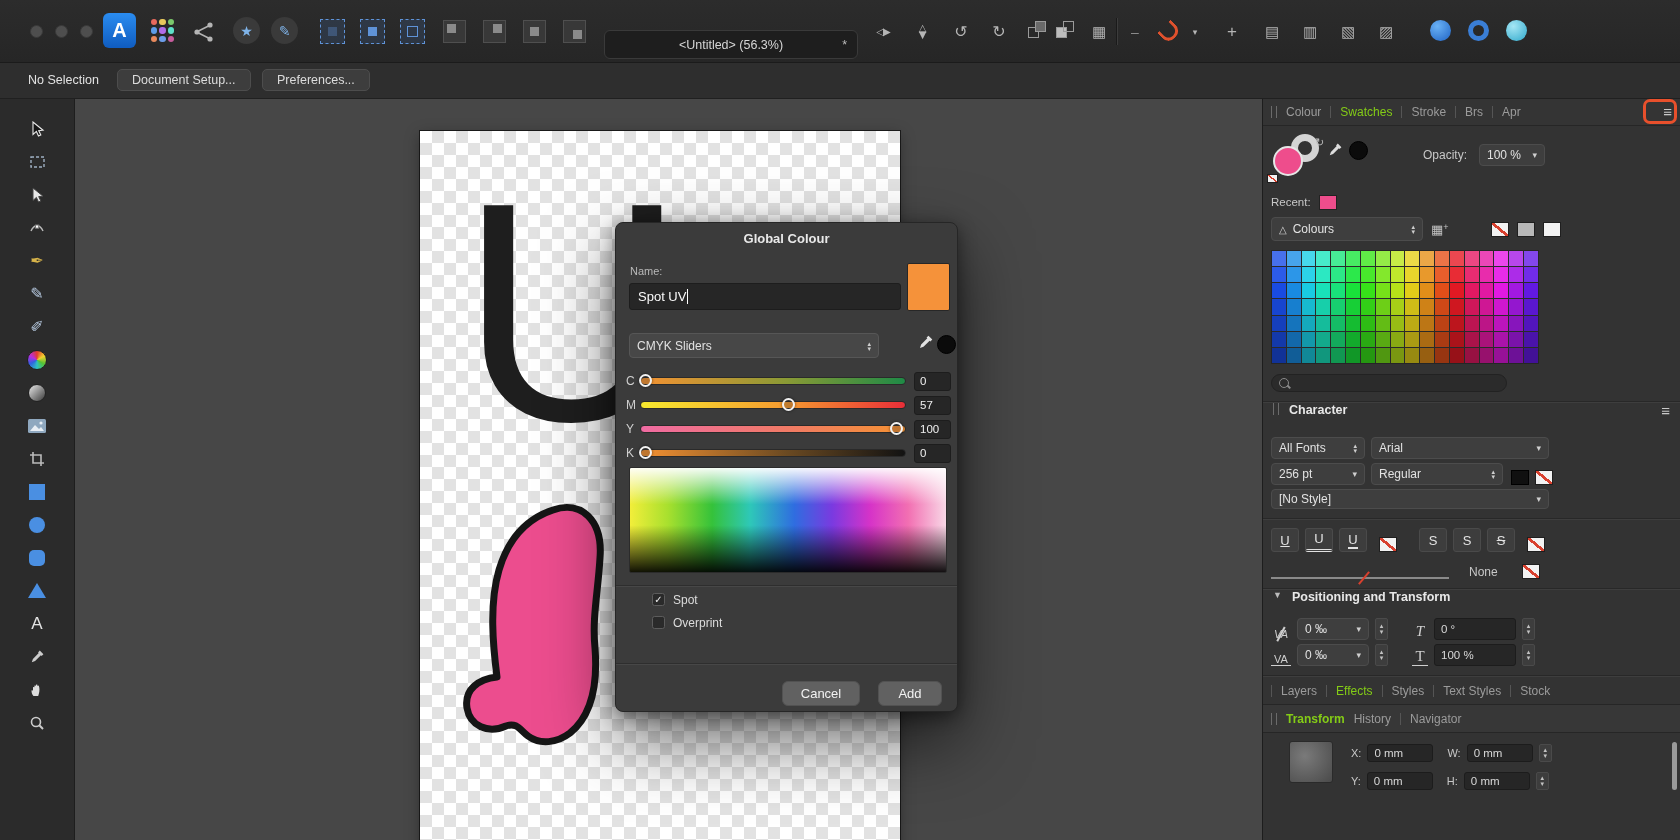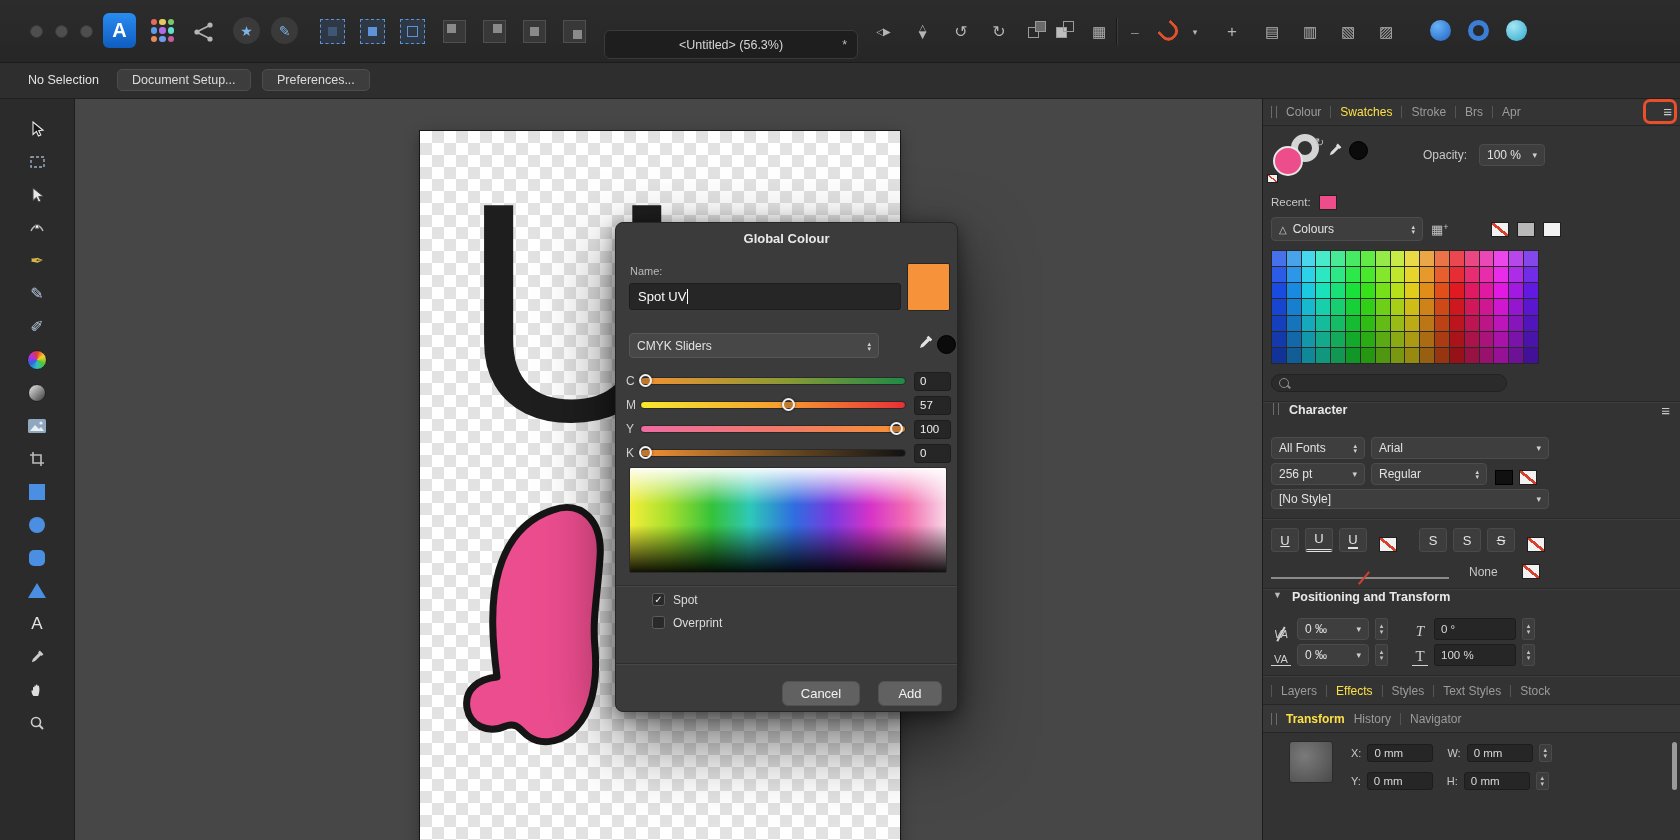--- a/index.html
+++ b/index.html
@@ -69,21 +69,21 @@
   .spectrum{position:absolute;left:13px;top:244px;width:318px;height:106px;border-radius:2px;border:1px solid #2b2b2b;box-sizing:border-box;
     background:linear-gradient(to bottom,rgba(255,255,255,.95) 0%,rgba(255,255,255,0) 35%,rgba(0,0,0,0) 55%,rgba(0,0,0,.92) 100%),
                linear-gradient(to right,#f2ee3a 0%,#a8e02e 12%,#35c23a 26%,#2ec8b8 38%,#2f6de0 52%,#7a3ae0 64%,#d633c8 76%,#f26fb2 88%,#f8d7e6 100%);}
   .cbx{position:absolute;width:13px;height:13px;background:#2a2a2a;border:1px solid #5c5c5c;border-radius:2.5px;box-sizing:border-box;display:flex;align-items:center;justify-content:center;color:#eee;font-size:10px;line-height:1;}
   .dlg-div{position:absolute;left:0;width:100%;height:1px;background:#2e2e2e;border-bottom:1px solid #474747;}
   .btn{position:absolute;height:25px;background:#616161;border:1px solid #525252;border-radius:6px;color:#f2f2f2;font-size:13px;display:flex;align-items:center;justify-content:center;box-sizing:border-box;}
   
   .panel{position:absolute;left:1262px;top:98px;width:418px;height:742px;background:#333;border-left:1px solid #1d1d1d;z-index:20;box-sizing:border-box;}
   .tabrow{display:flex;align-items:center;height:27px;border-bottom:1px solid #262626;background:#343434;padding:0 8px;gap:9px;position:relative;}
   .tab{color:#9b9b9b;font-size:12px;white-space:nowrap;}
-  .tab.on{color:#fde047;}
+  .tab.on{color:#84cc16;}
   .tsep{width:1px;height:12px;background:#555;}
   .vhandle{width:4px;height:12px;border-left:1px solid #6b6b6b;border-right:1px solid #6b6b6b;}
   .burger{font-size:15px;color:#c8c8c8;line-height:1;}
   .redbox{position:absolute;right:3px;top:1px;width:34px;height:25px;border:3px solid #e8502c;border-radius:7px;box-sizing:border-box;pointer-events:none;}
   .swhead{position:relative;height:64px;}
   .ring{position:absolute;left:28px;top:8px;width:28px;height:28px;border-radius:50%;border:7px solid #d4d4d4;box-sizing:border-box;}
   .fillc{position:absolute;left:10px;top:20px;width:30px;height:30px;border-radius:50%;border:2px solid #e6e6e6;box-sizing:border-box;}
   .minislash{position:absolute;left:4px;top:48px;width:11px;height:9px;}
   .none{background:linear-gradient(to top right,#f2f2f2 43%,#d8402e 43%,#d8402e 57%,#f2f2f2 57%);border:1px solid #1f1f1f;box-sizing:border-box;}
   .mini{width:18px;height:15px;}
@@ -582,21 +582,21 @@
       <div class="dd" style="width:178px;height:22px;background:#3e3e3e;border-color:#4c4c4c">
         <span class="grow">Arial</span>
         <span class="dda">▾</span>
       </div>
     </div>
     <div class="crow">
       <div class="dd" style="width:94px;height:22px;background:#3e3e3e;border-color:#4c4c4c">
         <span class="grow">256 pt</span>
         <span class="dda">▾</span>
       </div>
-      <div class="dd" style="width:116px;height:22px;background:#3e3e3e;border-color:#4c4c4c">
+      <div class="dd" style="width:132px;height:22px;background:#3e3e3e;border-color:#4c4c4c">
         <span class="grow">Regular</span>
         <span class="ud">
             <span>▴</span>
             <span>▾</span>
           </span>
       </div>
       <span class="mini" style="background:#101010;border:1px solid #000;box-sizing:border-box;margin-left:2px"></span>
       <span class="mini none"></span>
     </div>
     <div class="crow">

